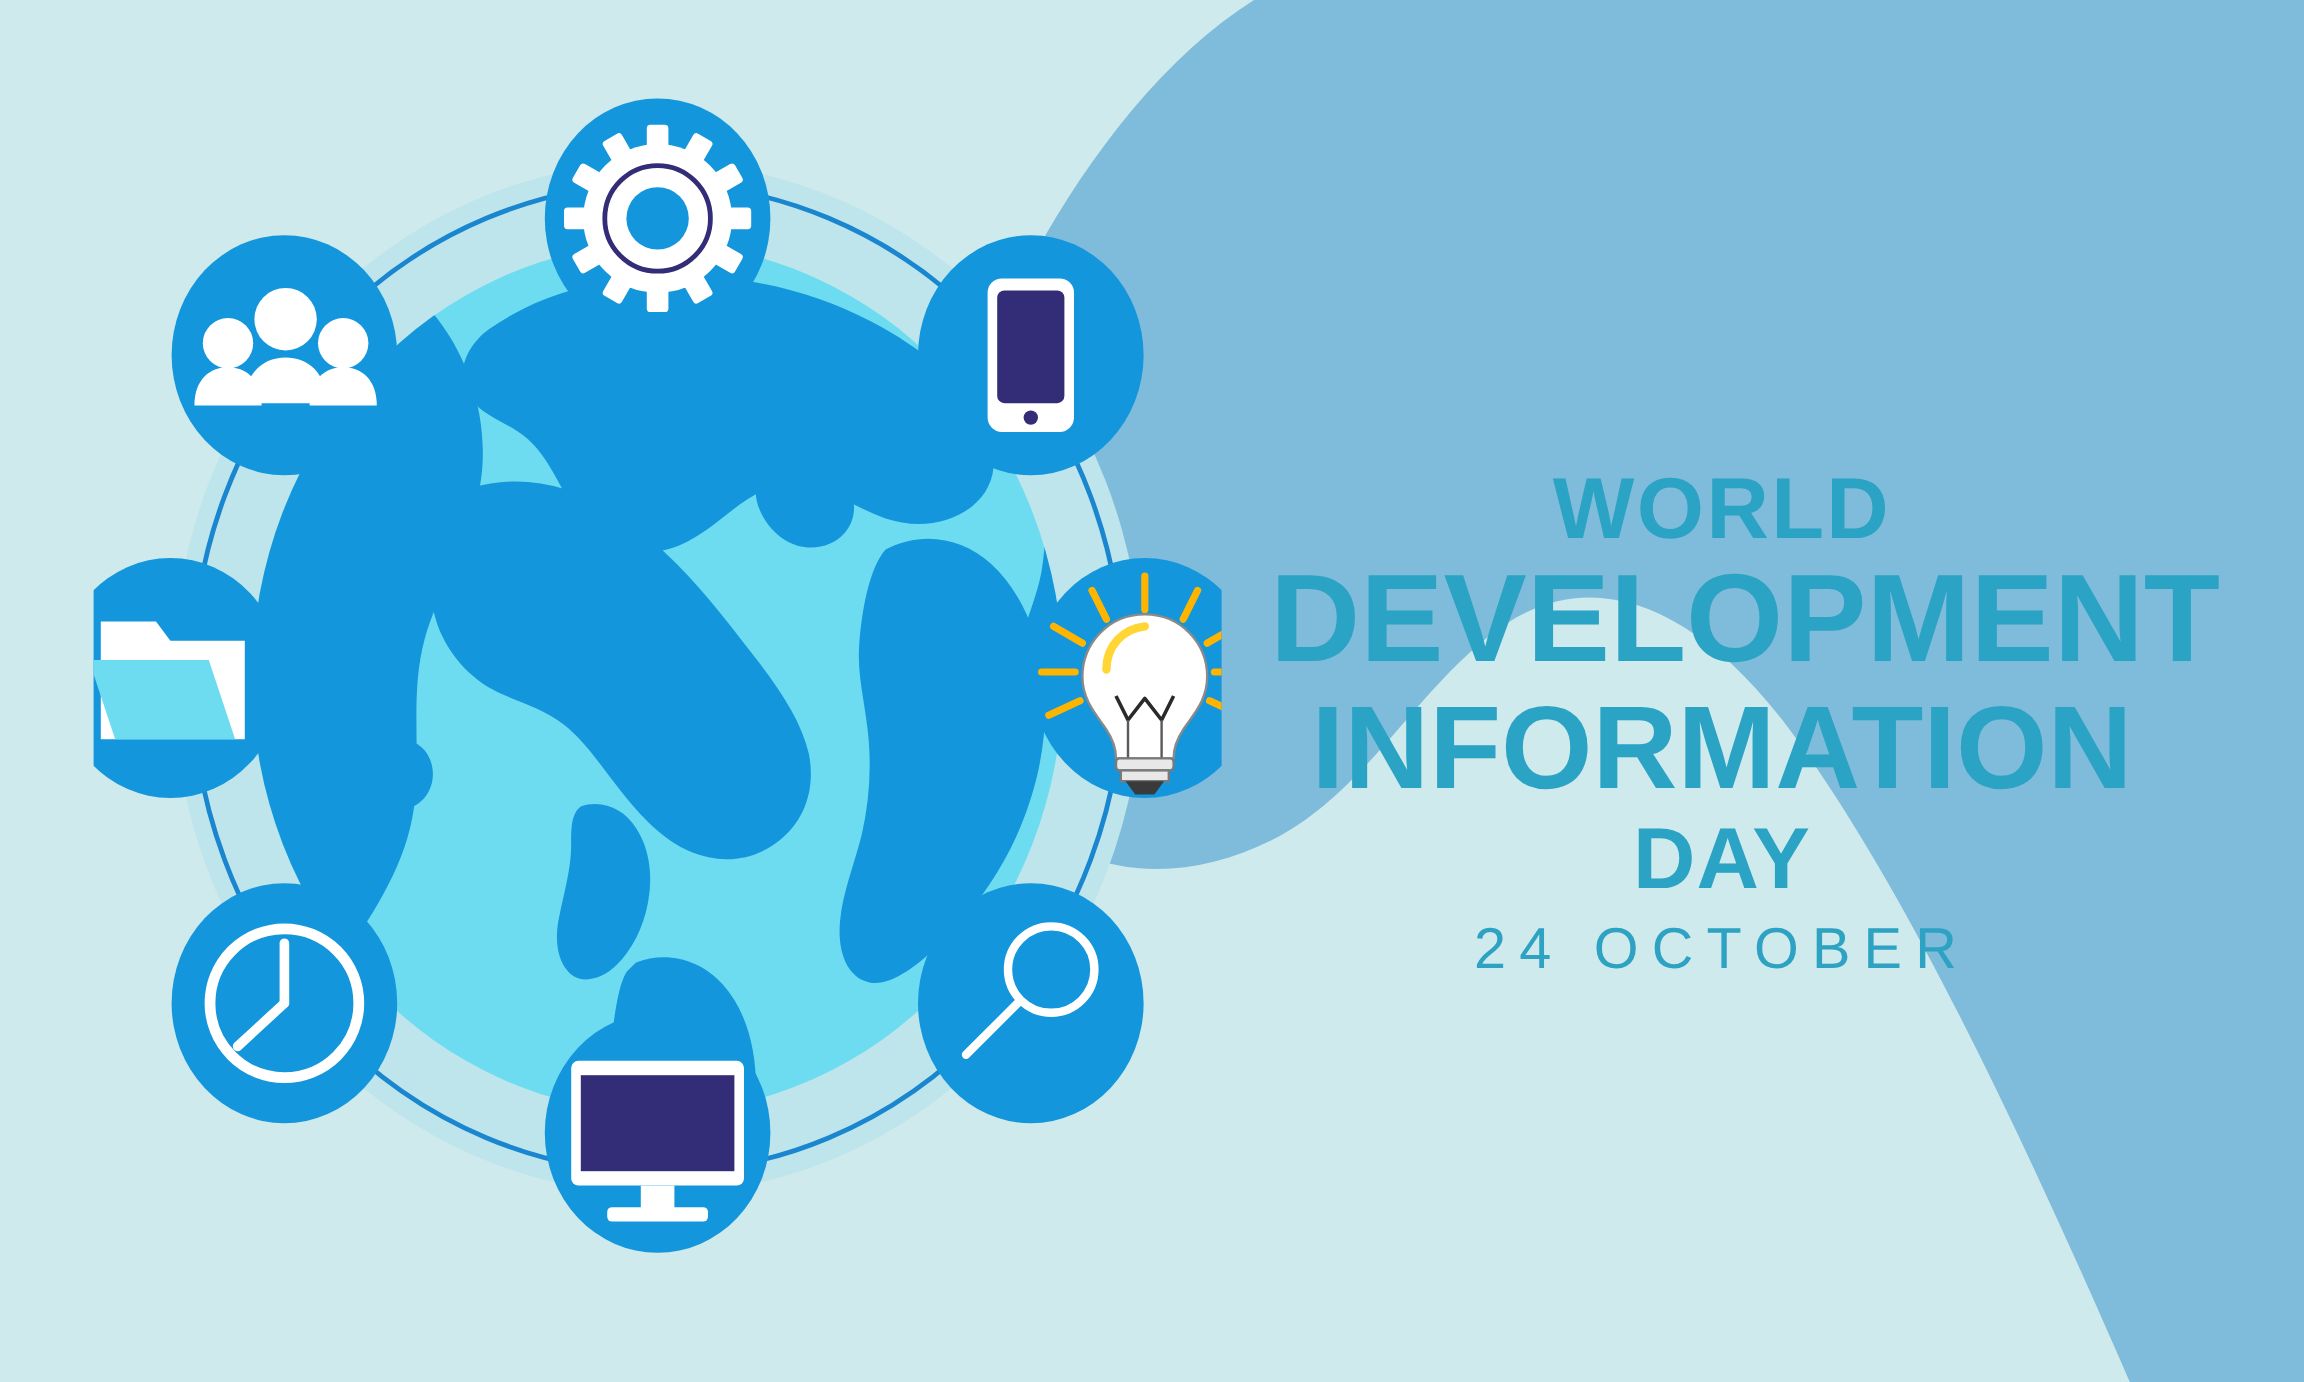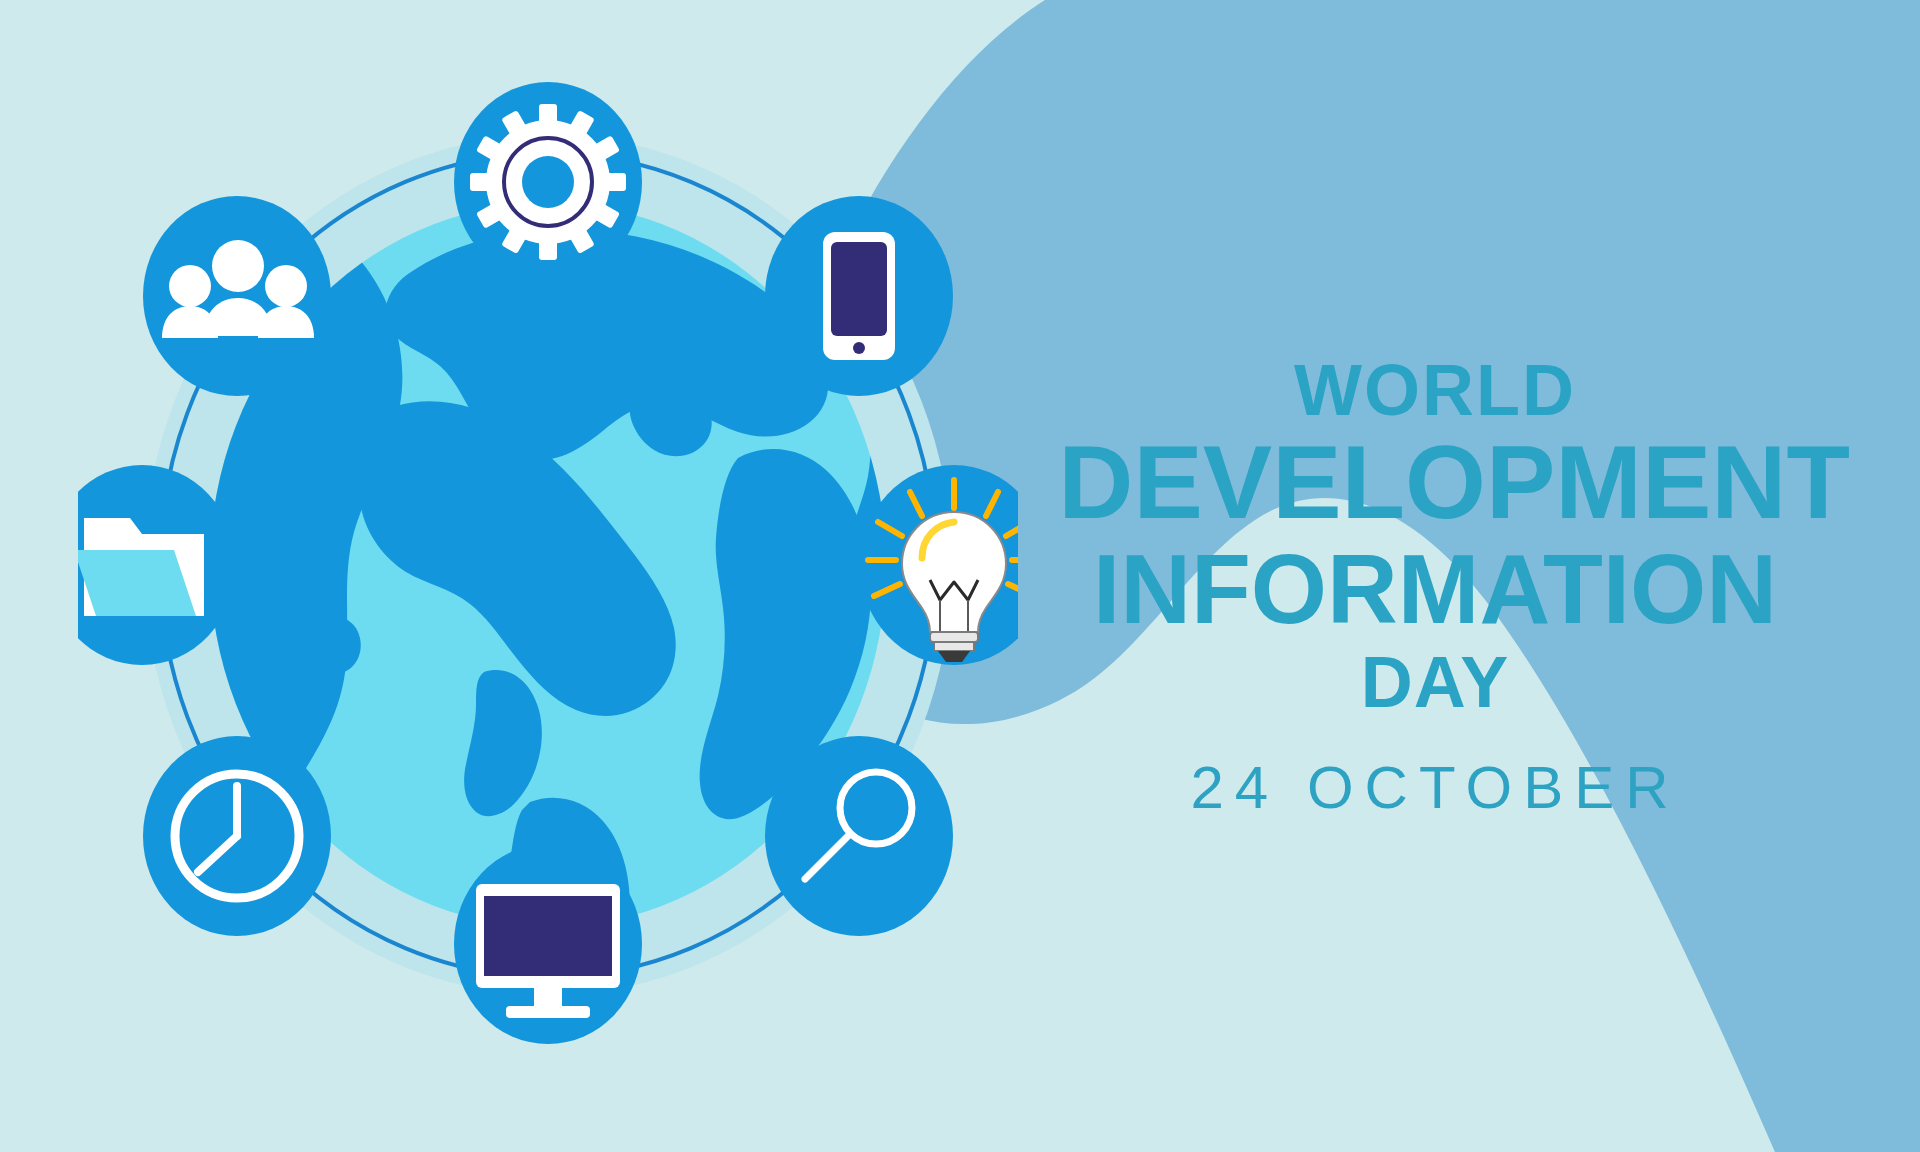--- a/index.html
+++ b/index.html
@@ -26,21 +26,21 @@
   .globe-wrap {
     position: absolute;
     left: 78px;
     top: 60px;
     width: 940px;
     height: 1010px;
   }
   .title-block {
     position: absolute;
     left: 1020px;
-    top: 354px;
+    top: 388px;
     width: 830px;
     text-align: center;
     color: #2BA3C4;
     line-height: 1.0;
   }
   .t-world {
     font-size: 72px;
     font-weight: bold;
     letter-spacing: 2px;
     margin: 0 0 4px 0;
@@ -57,24 +57,24 @@
     font-size: 98px;
     font-weight: bold;
     letter-spacing: 0px;
     margin: 0 0 8px 0;
     white-space: nowrap;
   }
   .t-day {
     font-size: 72px;
     font-weight: bold;
     letter-spacing: 1px;
-    margin: 0 0 40px 0;
+    margin: 0 0 16px 0;
   }
   .t-date {
-    font-size: 60px;
+    font-size: 48px;
     font-weight: normal;
     letter-spacing: 11px;
     margin: 0;
     color: #2EA2C2;
   }
 </style>
 </head>
 <body>
 
 <div id="poster">

